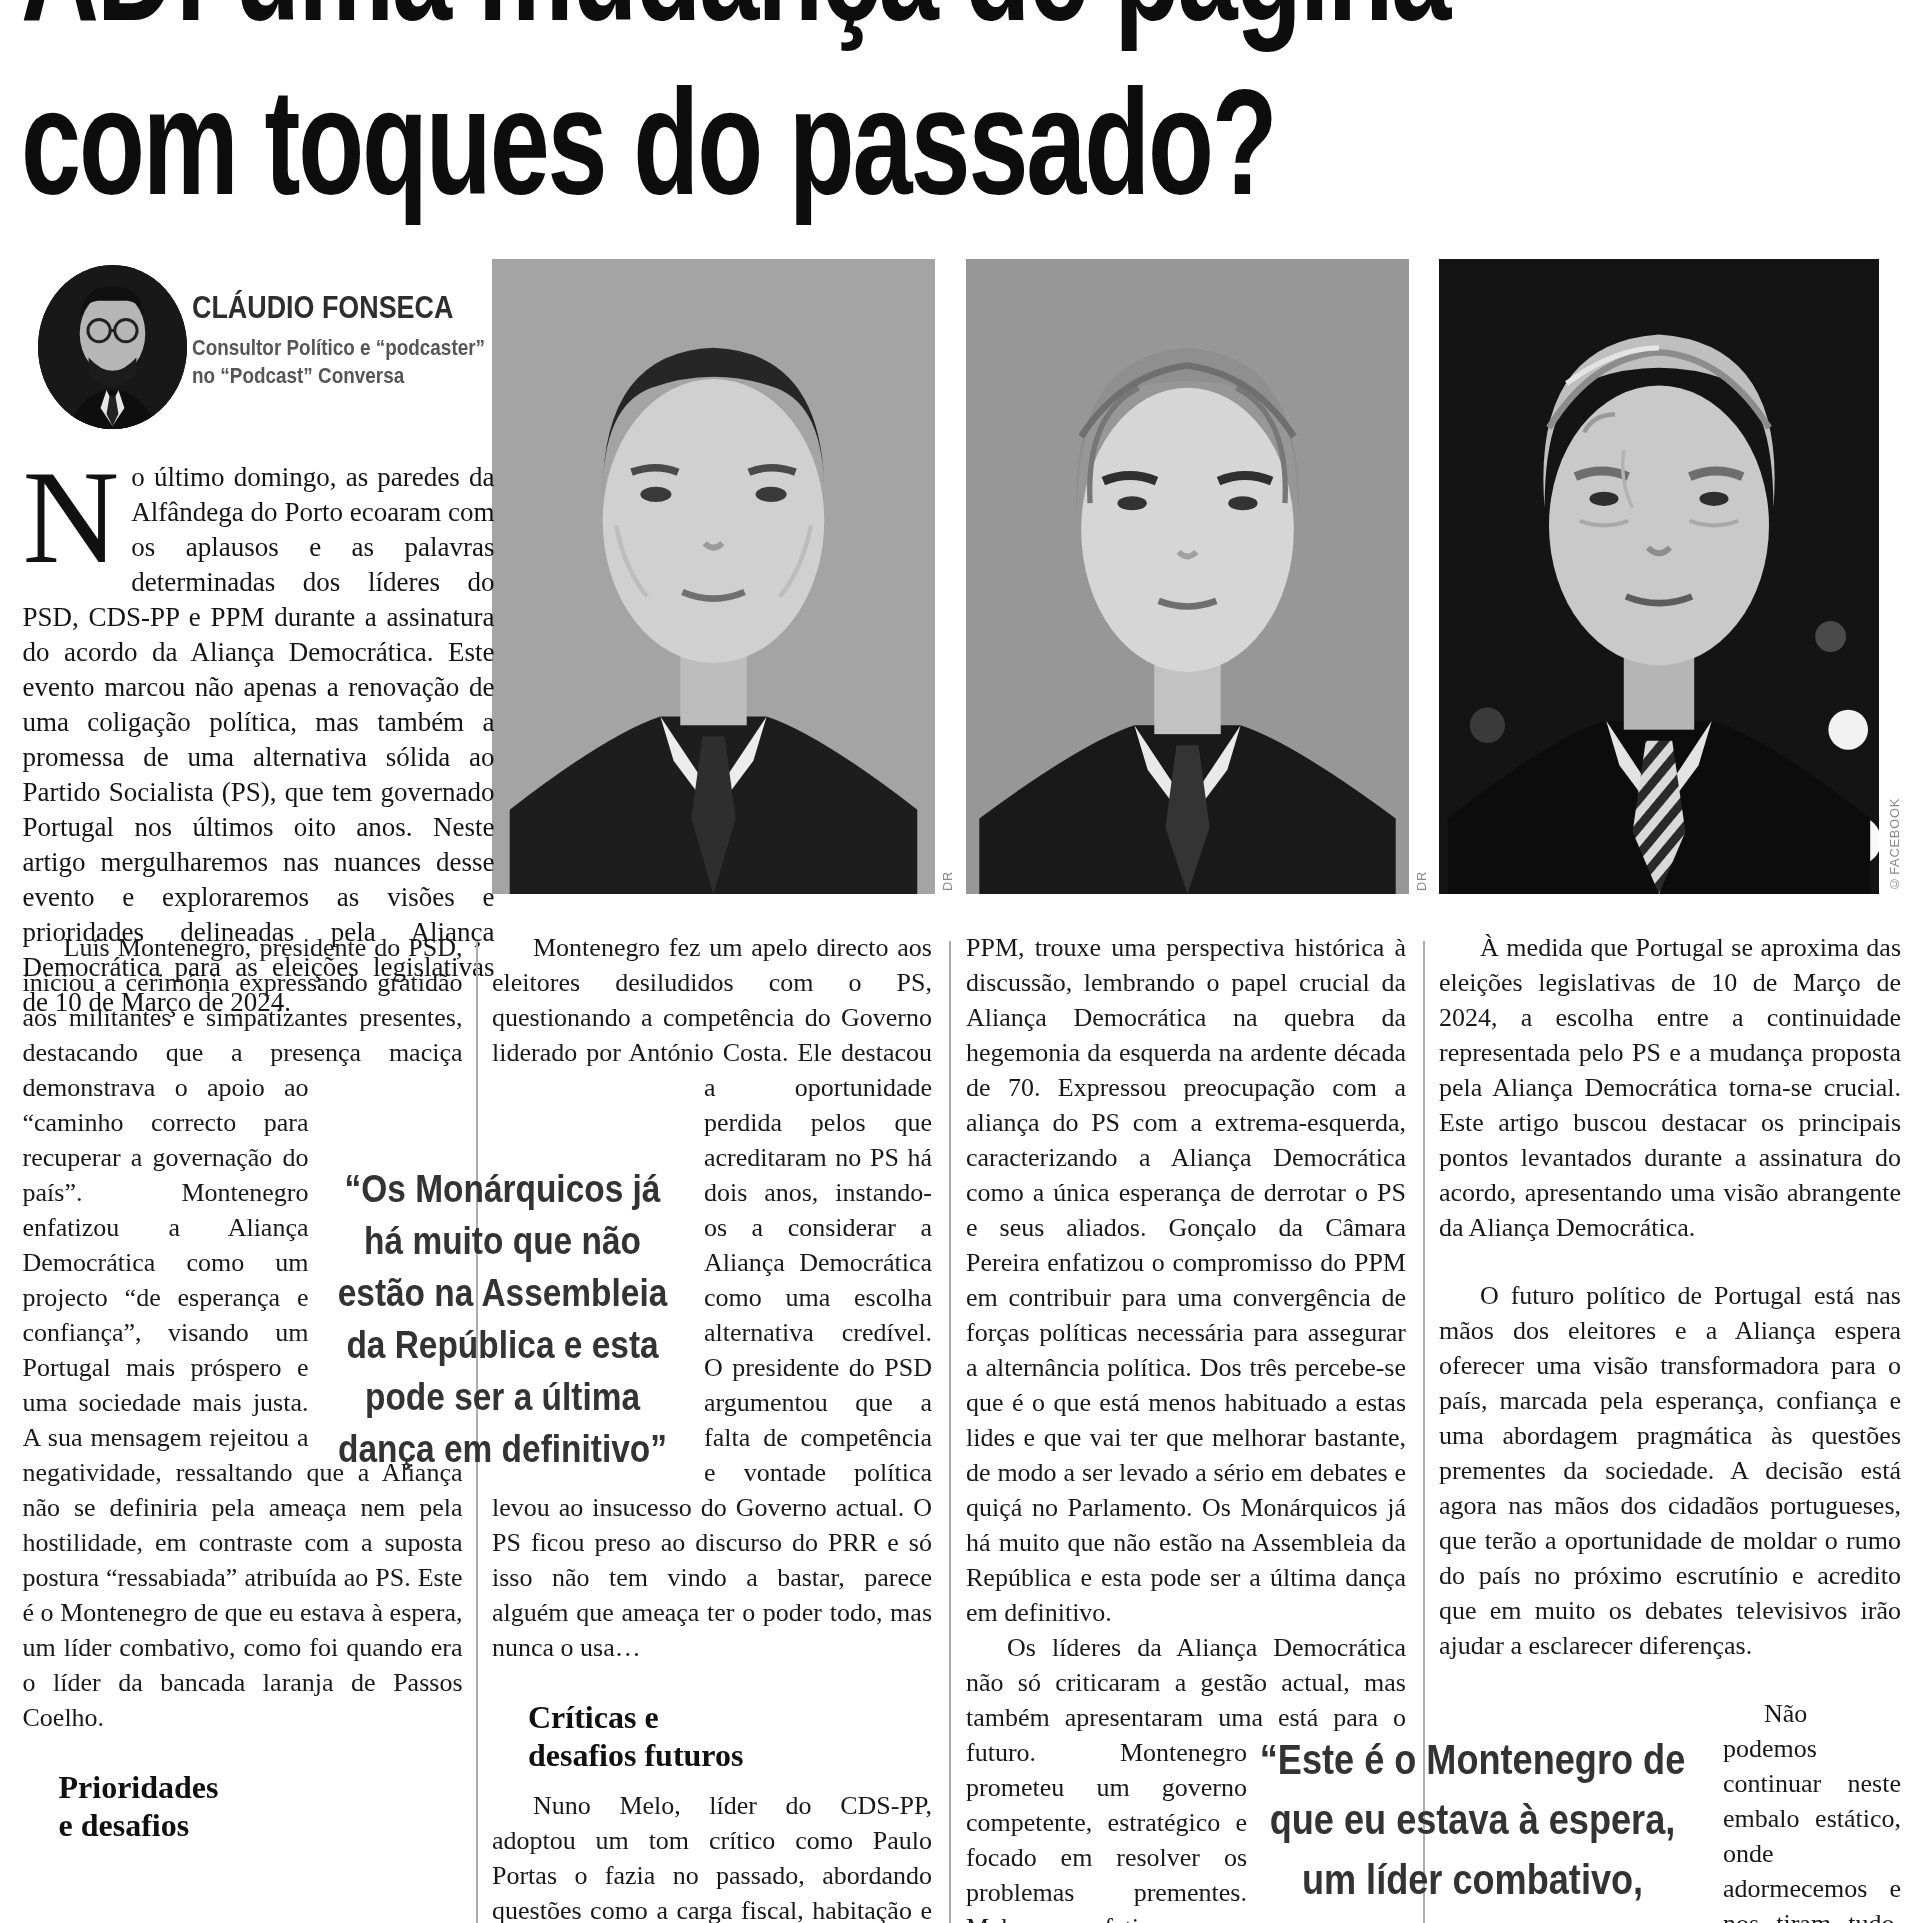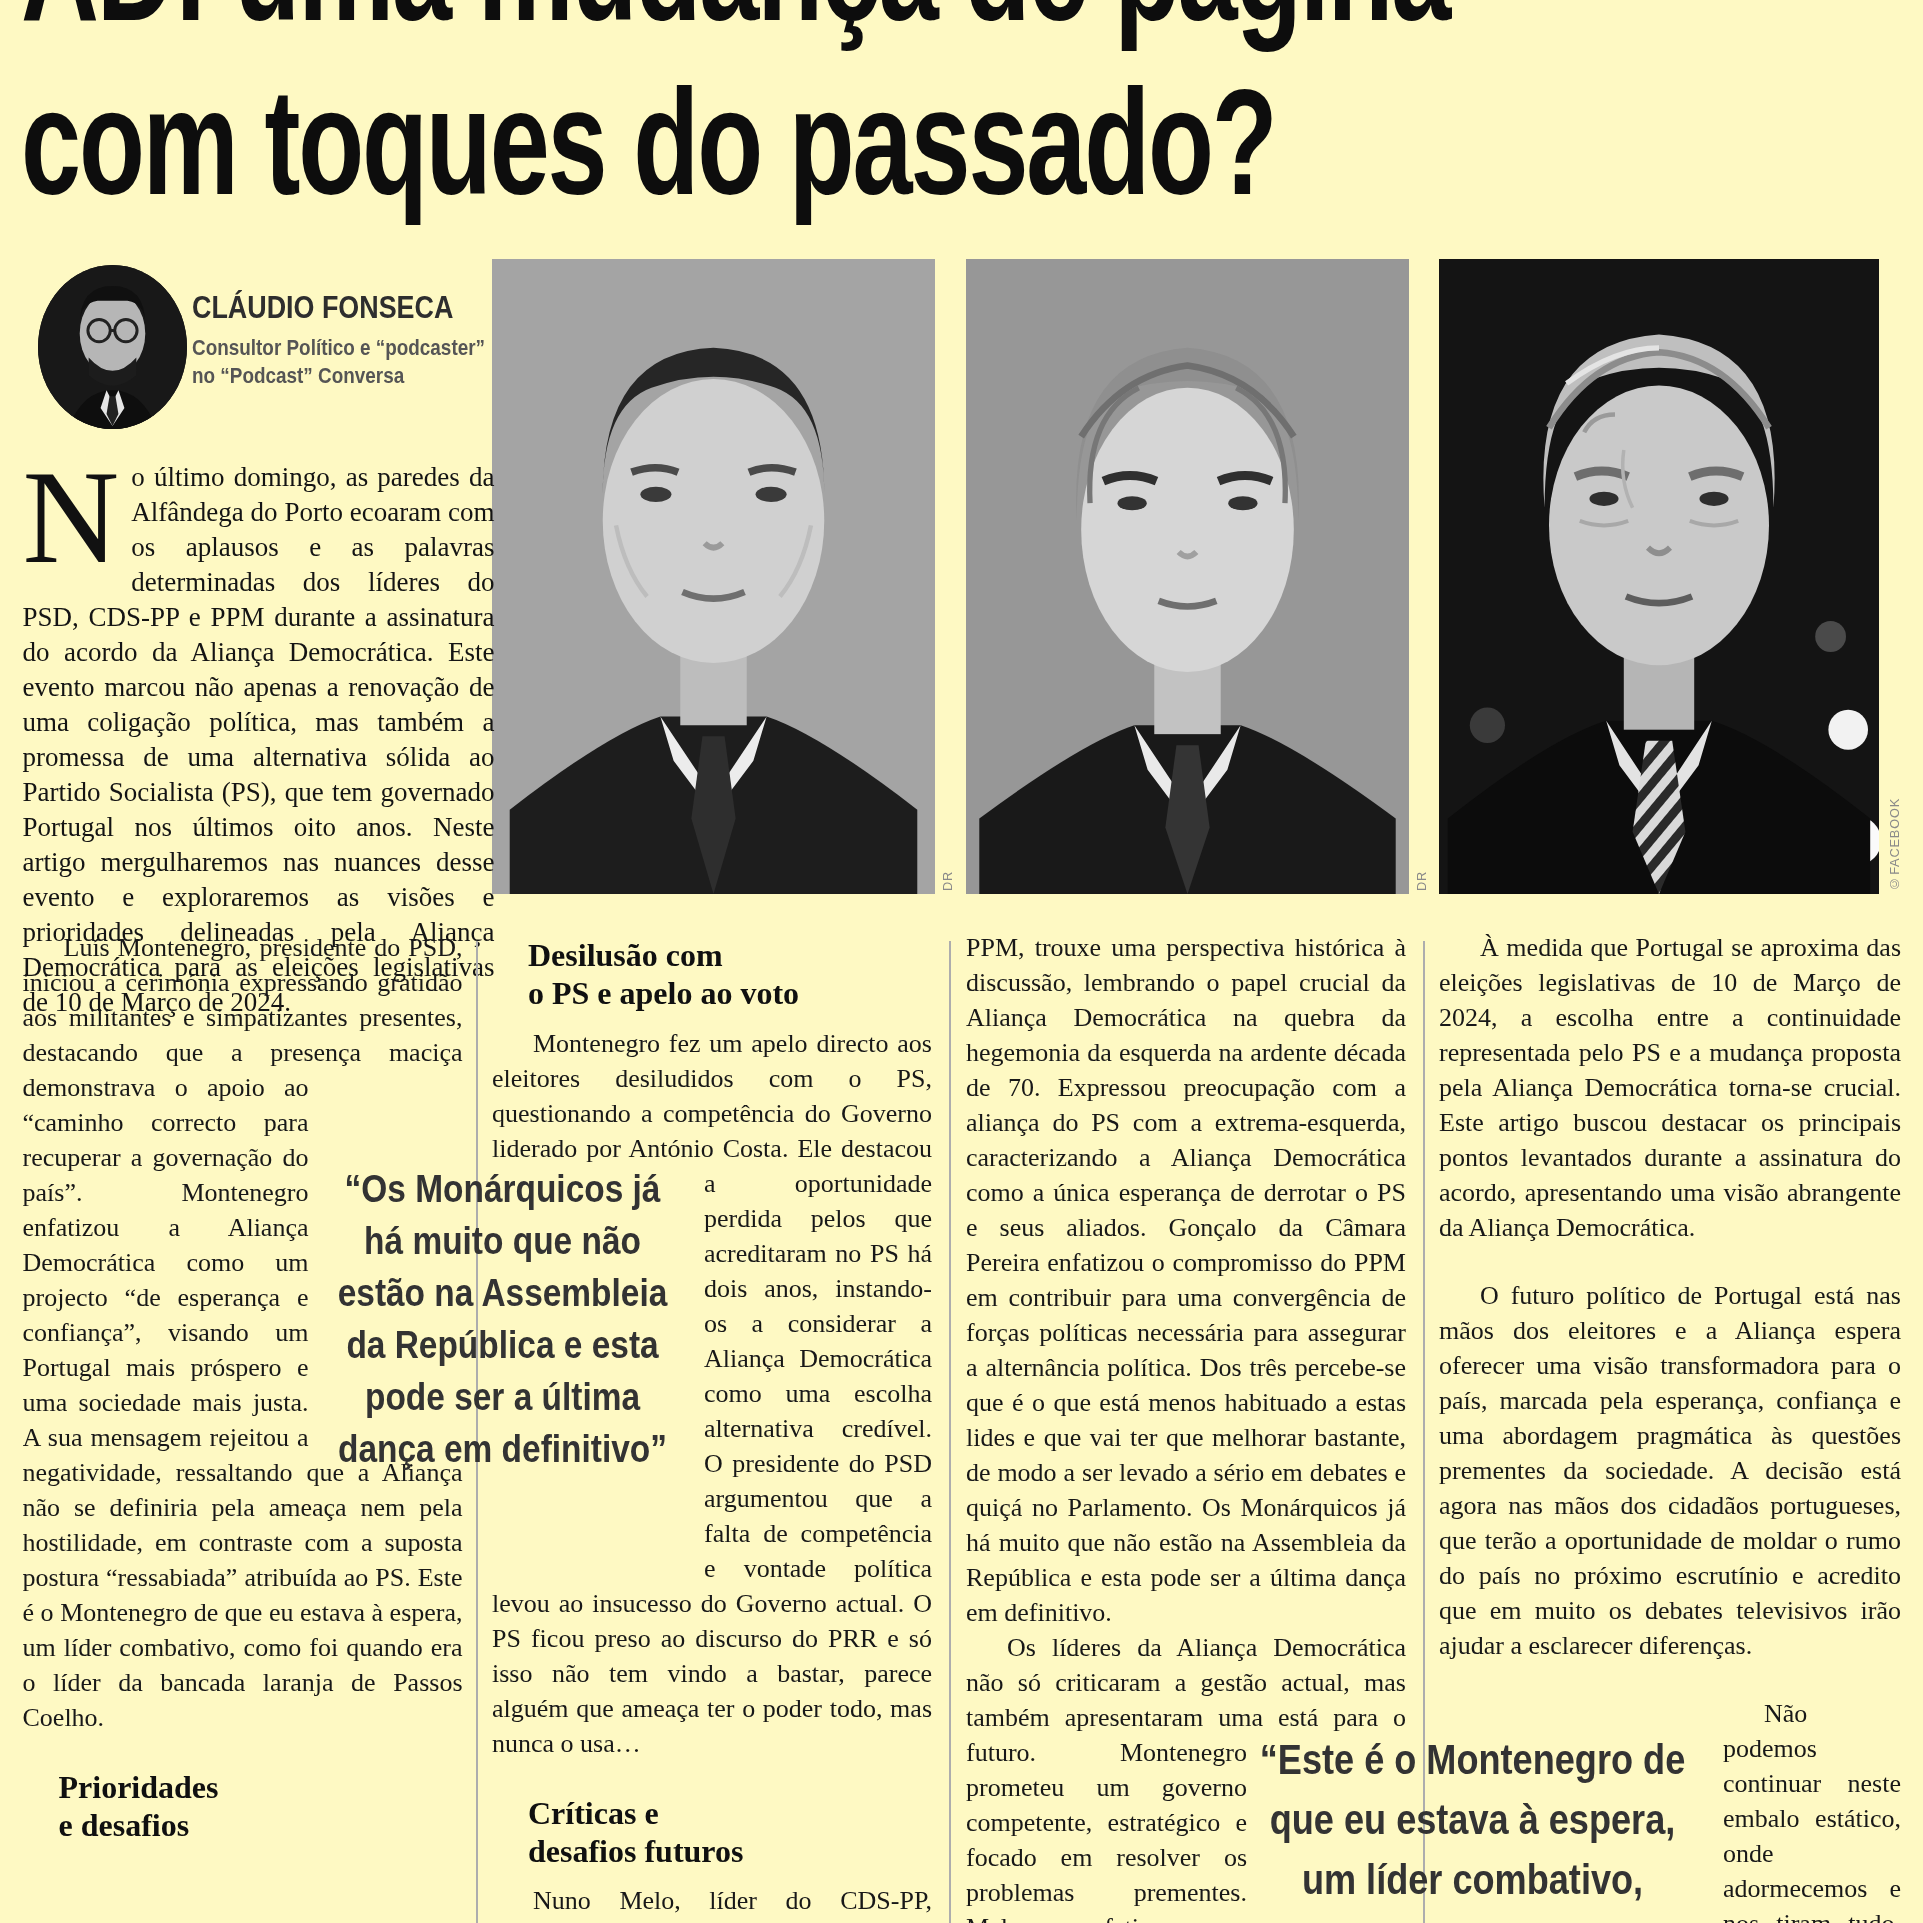--- a/index.html
+++ b/index.html
@@ -1,18 +1,18 @@
 <!DOCTYPE html>
 <html style="font-size:12px"><head>
 <meta charset="utf-8">
 <style>
   html,body{margin:0;padding:0;background:#e8e8e8;}
   .page{
     position:relative;width:1924px;height:1924px;margin:0 auto;
-    background:#fef9c3;overflow:hidden;
+    background:#ffffff;overflow:hidden;
     font-family:"Liberation Serif", serif;color:#161616;
   }
   
   .headline{
     position:absolute;left:21px;top:-119px;width:1804px;
     font-family:"Liberation Sans", sans-serif;font-weight:700;
     font-size:150px;line-height:174px;letter-spacing:-3px;color:#0d0d0d;
     transform:scaleX(0.72);transform-origin:left top;white-space:nowrap;
   }
   
@@ -187,22 +187,20 @@
   <div class="vdiv d3"></div>
 
   <div class="bodycol col1">
     <p class="bp"><span>Luís Montenegro, presidente do PSD, iniciou a cerimónia expressando gratidão aos militantes e simpatizantes presentes, destacando que a presença maciça</span><span class="sp sp-c1"></span> <span>demonstrava o apoio ao “caminho correcto para recuperar a governação do país”. Montenegro enfatizou a Aliança Democrática como um projecto “de esperança e confiança”, visando um Portugal mais próspero e uma sociedade mais justa. A sua mensagem rejeitou a negatividade, ressaltando que a Aliança não se definiria pela ameaça nem pela hostilidade, em contraste com a suposta postura “ressabiada” atribuída ao PS. Este é o Montenegro de que eu estava à espera, um líder combativo, como foi quando era o líder da bancada laranja de Passos Coelho.</span></p>
     <div class="bh">Prioridades
 e desafios</div>
 
   </div>
 
   <div class="bodycol col2">
-    <div class="bh first">Desilusão com
-o PS e apelo ao voto</div>
     <p class="bp"><span>Montenegro fez um apelo directo aos eleitores desiludidos com o PS, questionando a competência do Governo liderado por António Costa. Ele destacou a oportunidade</span><span class="sp sp-c2"></span> <span>perdida pelos que acreditaram no PS há dois anos, instando-os a considerar a Aliança Democrática como uma escolha alternativa credível. O presidente do PSD argumentou que a falta de competência e vontade política levou ao insucesso do Governo actual. O PS ficou preso ao discurso do PRR e só isso não tem vindo a bastar, parece alguém que ameaça ter o poder todo, mas nunca o usa…</span></p>
     <div class="bh">Críticas e
 desafios futuros</div>
     <p class="bp">Nuno Melo, líder do CDS-PP, adoptou um tom crítico como Paulo Portas o fazia no passado, abordando questões como a carga fiscal, habitação e o caso “TAP”. Apresentou as eleições como um “referendo” à governação do PS, apontando para problemas e destacando a necessidade de uma mudança. Melo alertou para uma possível radicalização à esquerda, ressaltando a importância da Aliança como a única alternativa con-</p>
   </div>
 
   <div class="bodycol col3">
     <p class="bp noindent">PPM, trouxe uma perspectiva histórica à discussão, lembrando o papel crucial da Aliança Democrática na quebra da hegemonia da esquerda na ardente década de 70. Expressou preocupação com a aliança do PS com a extrema-esquerda, caracterizando a Aliança Democrática como a única esperança de derrotar o PS e seus aliados. Gonçalo da Câmara Pereira enfatizou o compromisso do PPM em contribuir para uma convergência de forças políticas necessária para assegurar a alternância política. Dos três percebe-se que é o que está menos habituado a estas lides e que vai ter que melhorar bastante, de modo a ser levado a sério em debates e quiçá no Parlamento. Os Monárquicos já há muito que não estão na Assembleia da República e esta pode ser a última dança em definitivo.</p>
     <p class="bp"><span>Os líderes da Aliança Democrática não só criticaram a gestão actual, mas também apresentaram uma está para o futuro.</span><span class="sp sp-c3"></span> <span>Montenegro prometeu um governo competente, estratégico e focado em resolver os problemas prementes. Melo enfatizou a importância de devolver eficácia ao SNS e pro-</span></p>
   </div>

